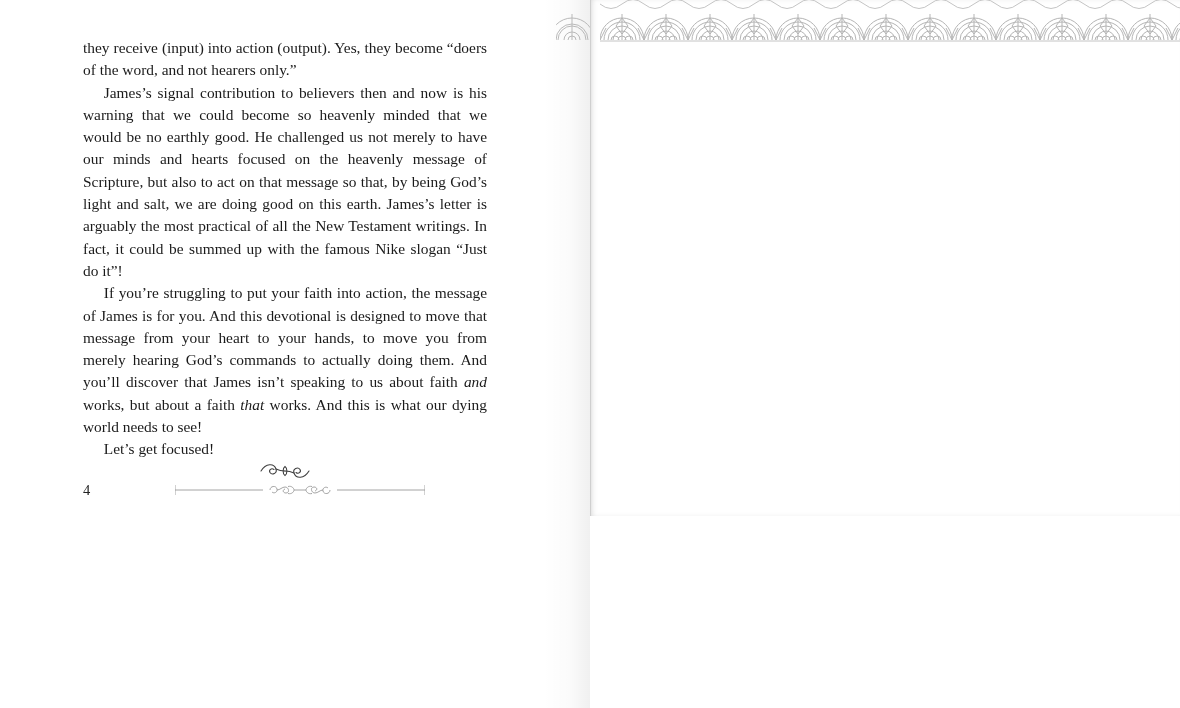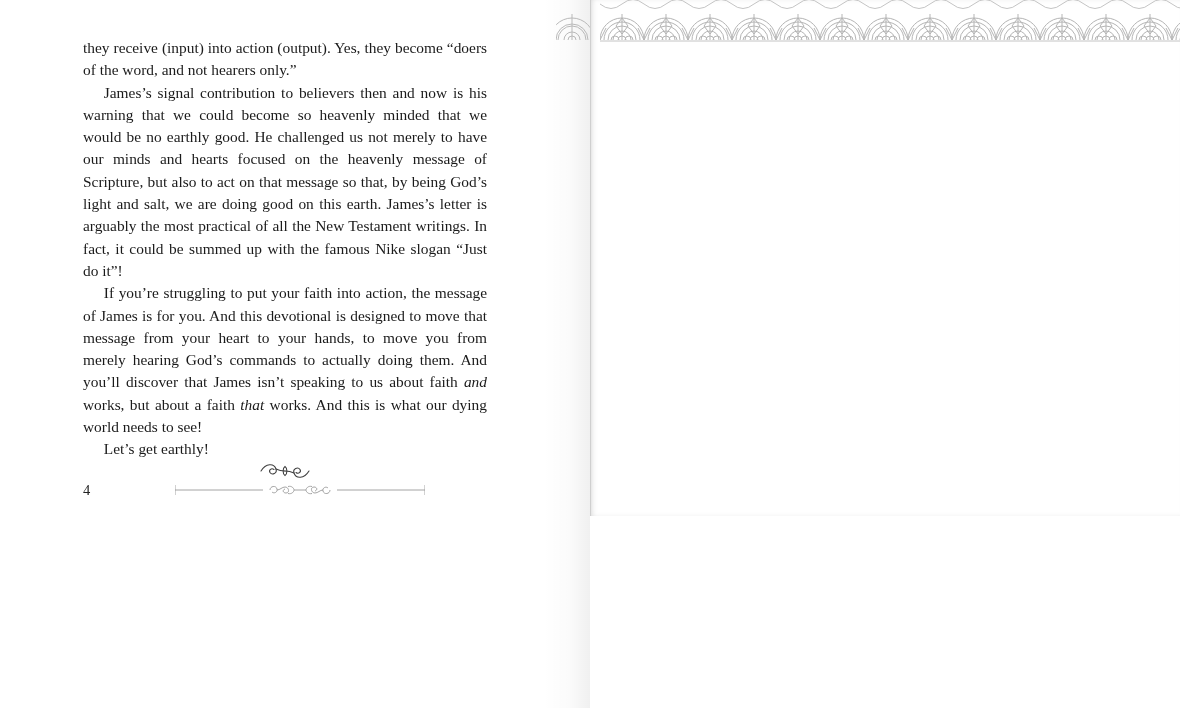--- a/index.html
+++ b/index.html
@@ -120,21 +120,21 @@
 <body>
 
 <div class="spread">
 
   <div class="page page-left">
 
     <div class="col col-left">
       <p>they receive (input) into action (output). Yes, they become “doers of the word, and not hearers only.”</p>
       <p class="indent">James’s signal contribution to believers then and now is his warning that we could become so heavenly minded that we would be no earthly good. He challenged us not merely to have our minds and hearts focused on the heavenly message of Scripture, but also to act on that message so that, by being God’s light and salt, we are doing good on this earth. James’s letter is arguably the most practical of all the New Testament writings. In fact, it could be summed up with the famous Nike slogan “Just do it”!</p>
       <p class="indent">If you’re struggling to put your faith into action, the message of James is for you. And this devotional is designed to move that message from your heart to your hands, to move you from merely hearing God’s commands to actually doing them. And you’ll discover that James isn’t speaking to us about faith <i>and</i> works, but about a faith <i>that</i> works. And this is what our dying world needs to see!</p>
-      <p class="indent">Let’s get earthly!</p>
+      <p class="indent">Let’s get focused!</p>
     </div>
 
     <div class="mid-orn">
       <svg width="56" height="22" viewBox="0 0 56 22" aria-hidden="true">
         <g fill="none" stroke="#3f3f3f" stroke-width="1.1" stroke-linecap="round">
           <path d="M4 11 C 9 3, 17 3, 19 9 C 20.5 13.5, 15 15.5, 13 12.5 C 11.5 10, 14.5 7.5, 17 9.5"></path>
           <path d="M19 9 C 23 11, 26 11, 28 11"></path>
           <path d="M52 11 C 47 19, 39 19, 37 13 C 35.5 8.5, 41 6.5, 43 9.5 C 44.5 12, 41.5 14.5, 39 12.5"></path>
           <path d="M37 13 C 33 11, 30 11, 28 11"></path>
           <path d="M28 6.5 C 30.5 8, 30.5 14, 28 15.5 C 25.5 14, 25.5 8, 28 6.5 Z"></path>

